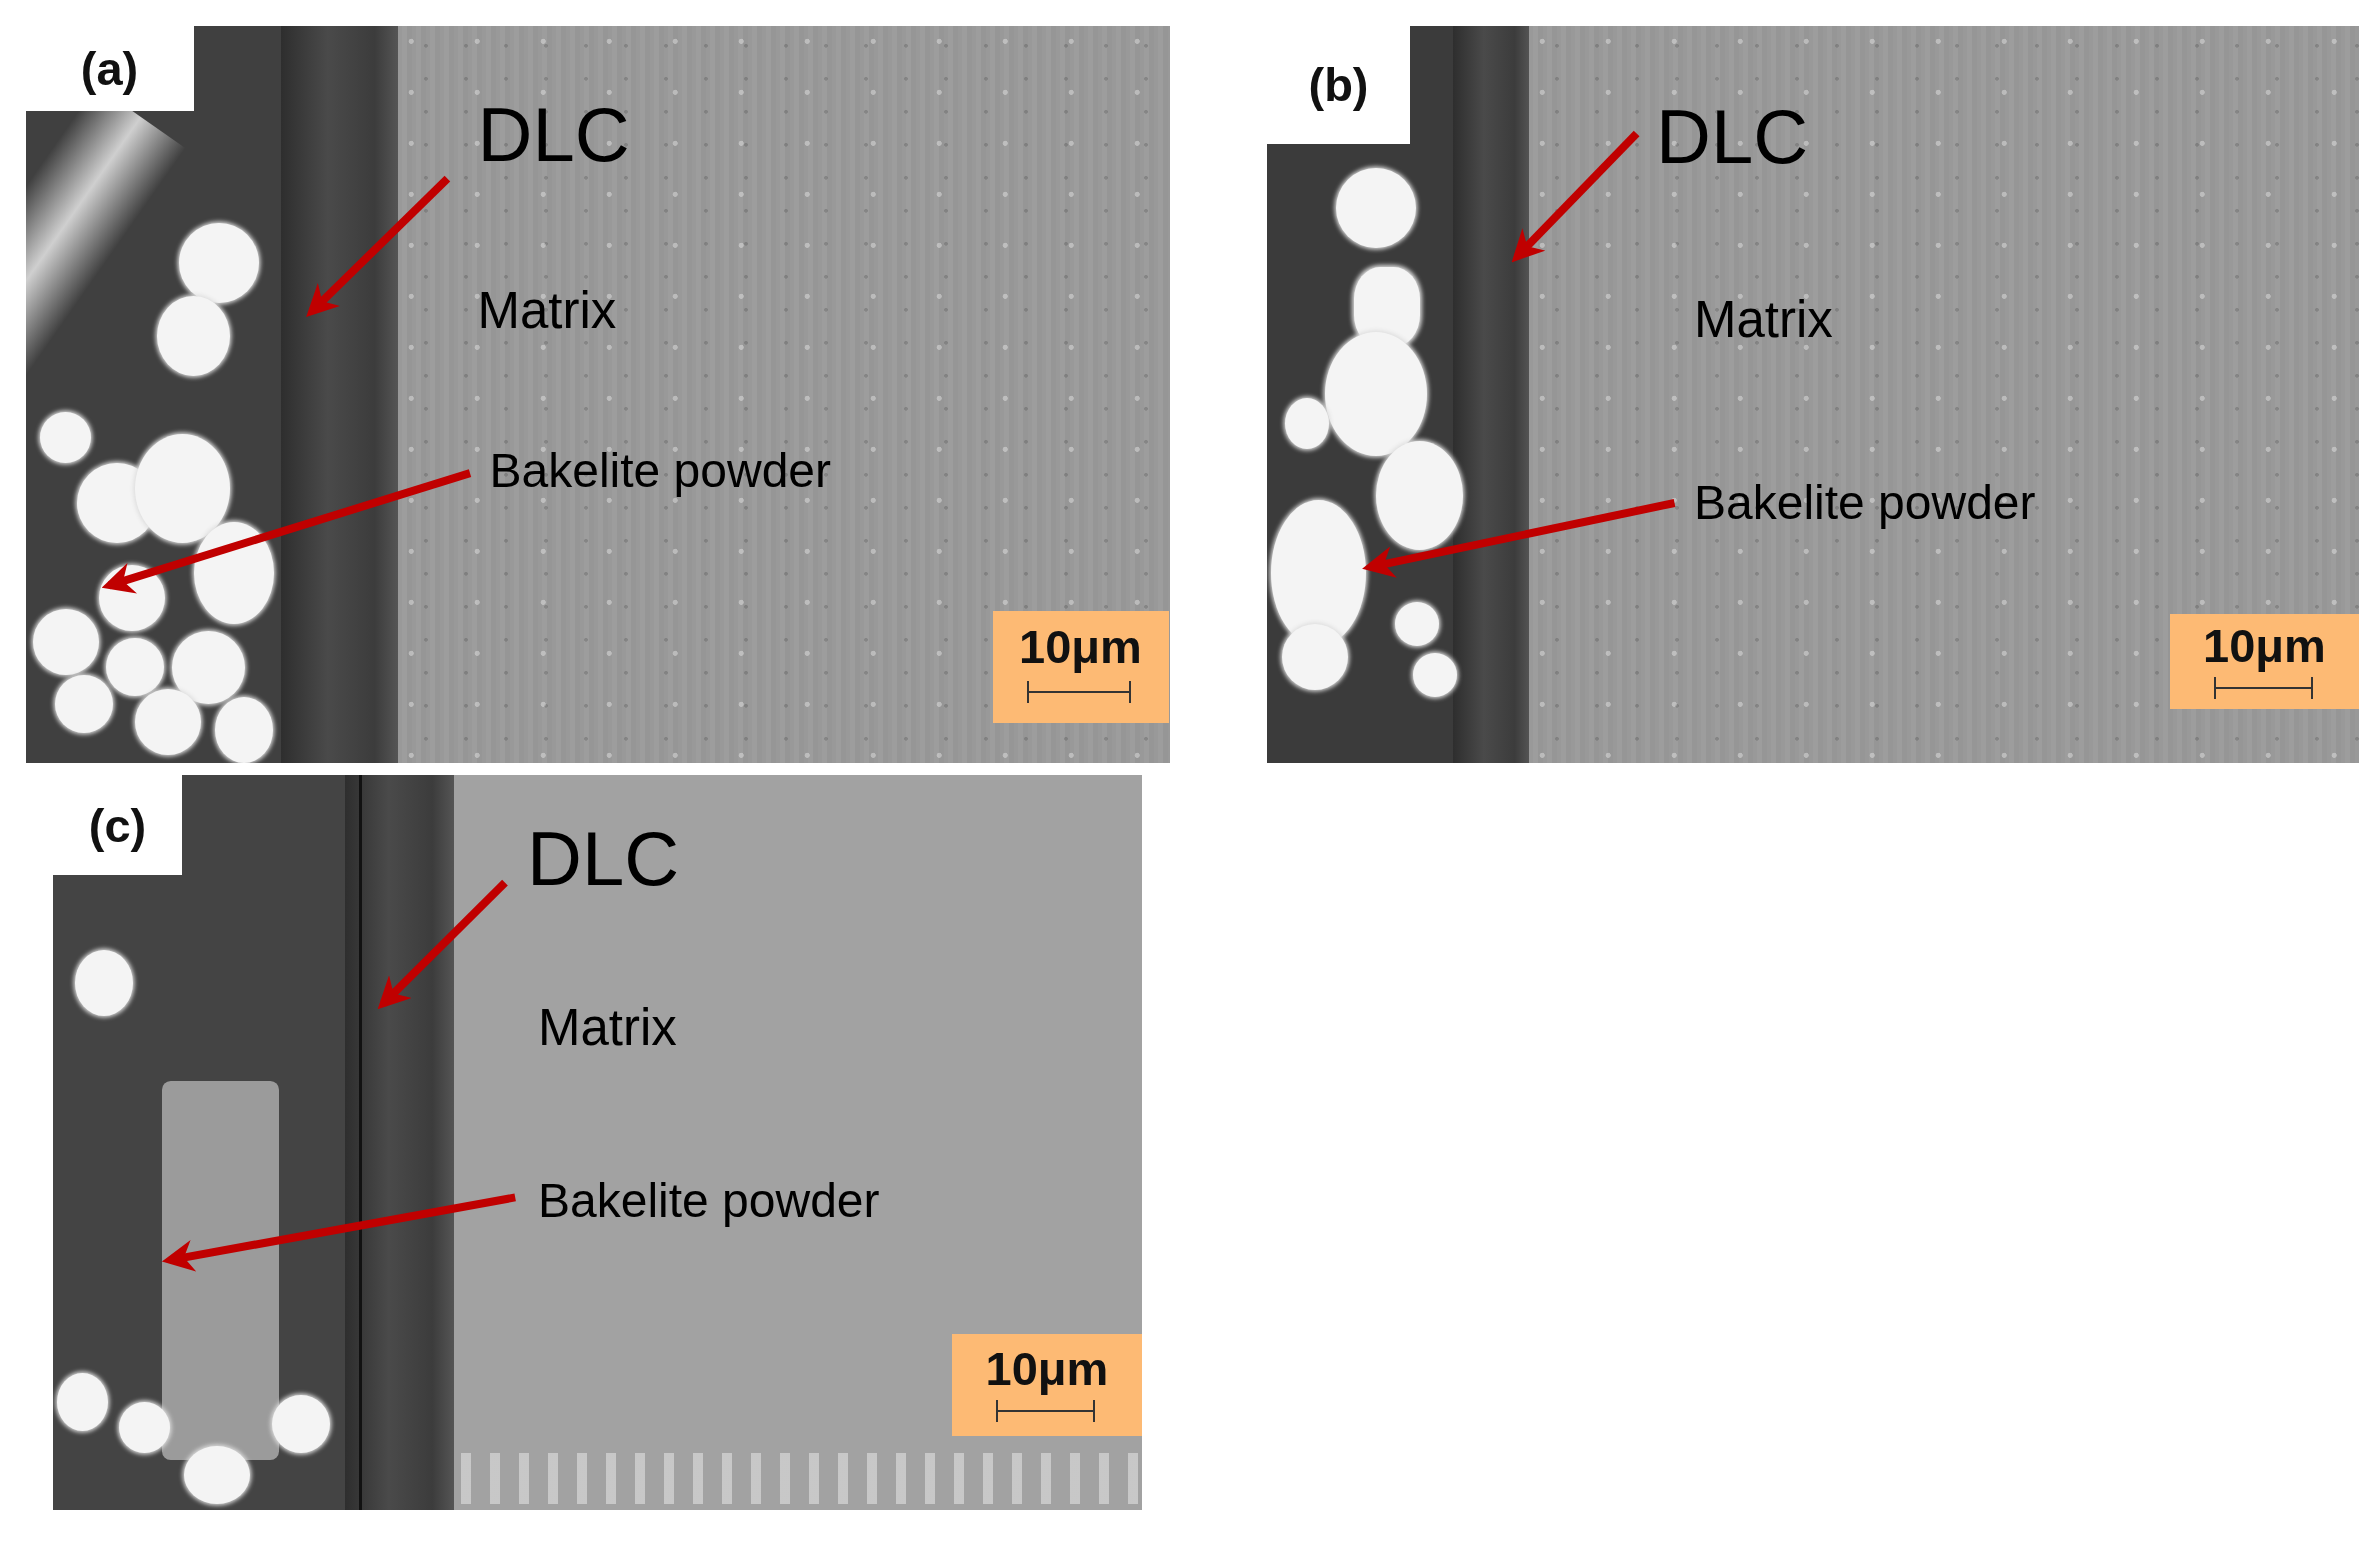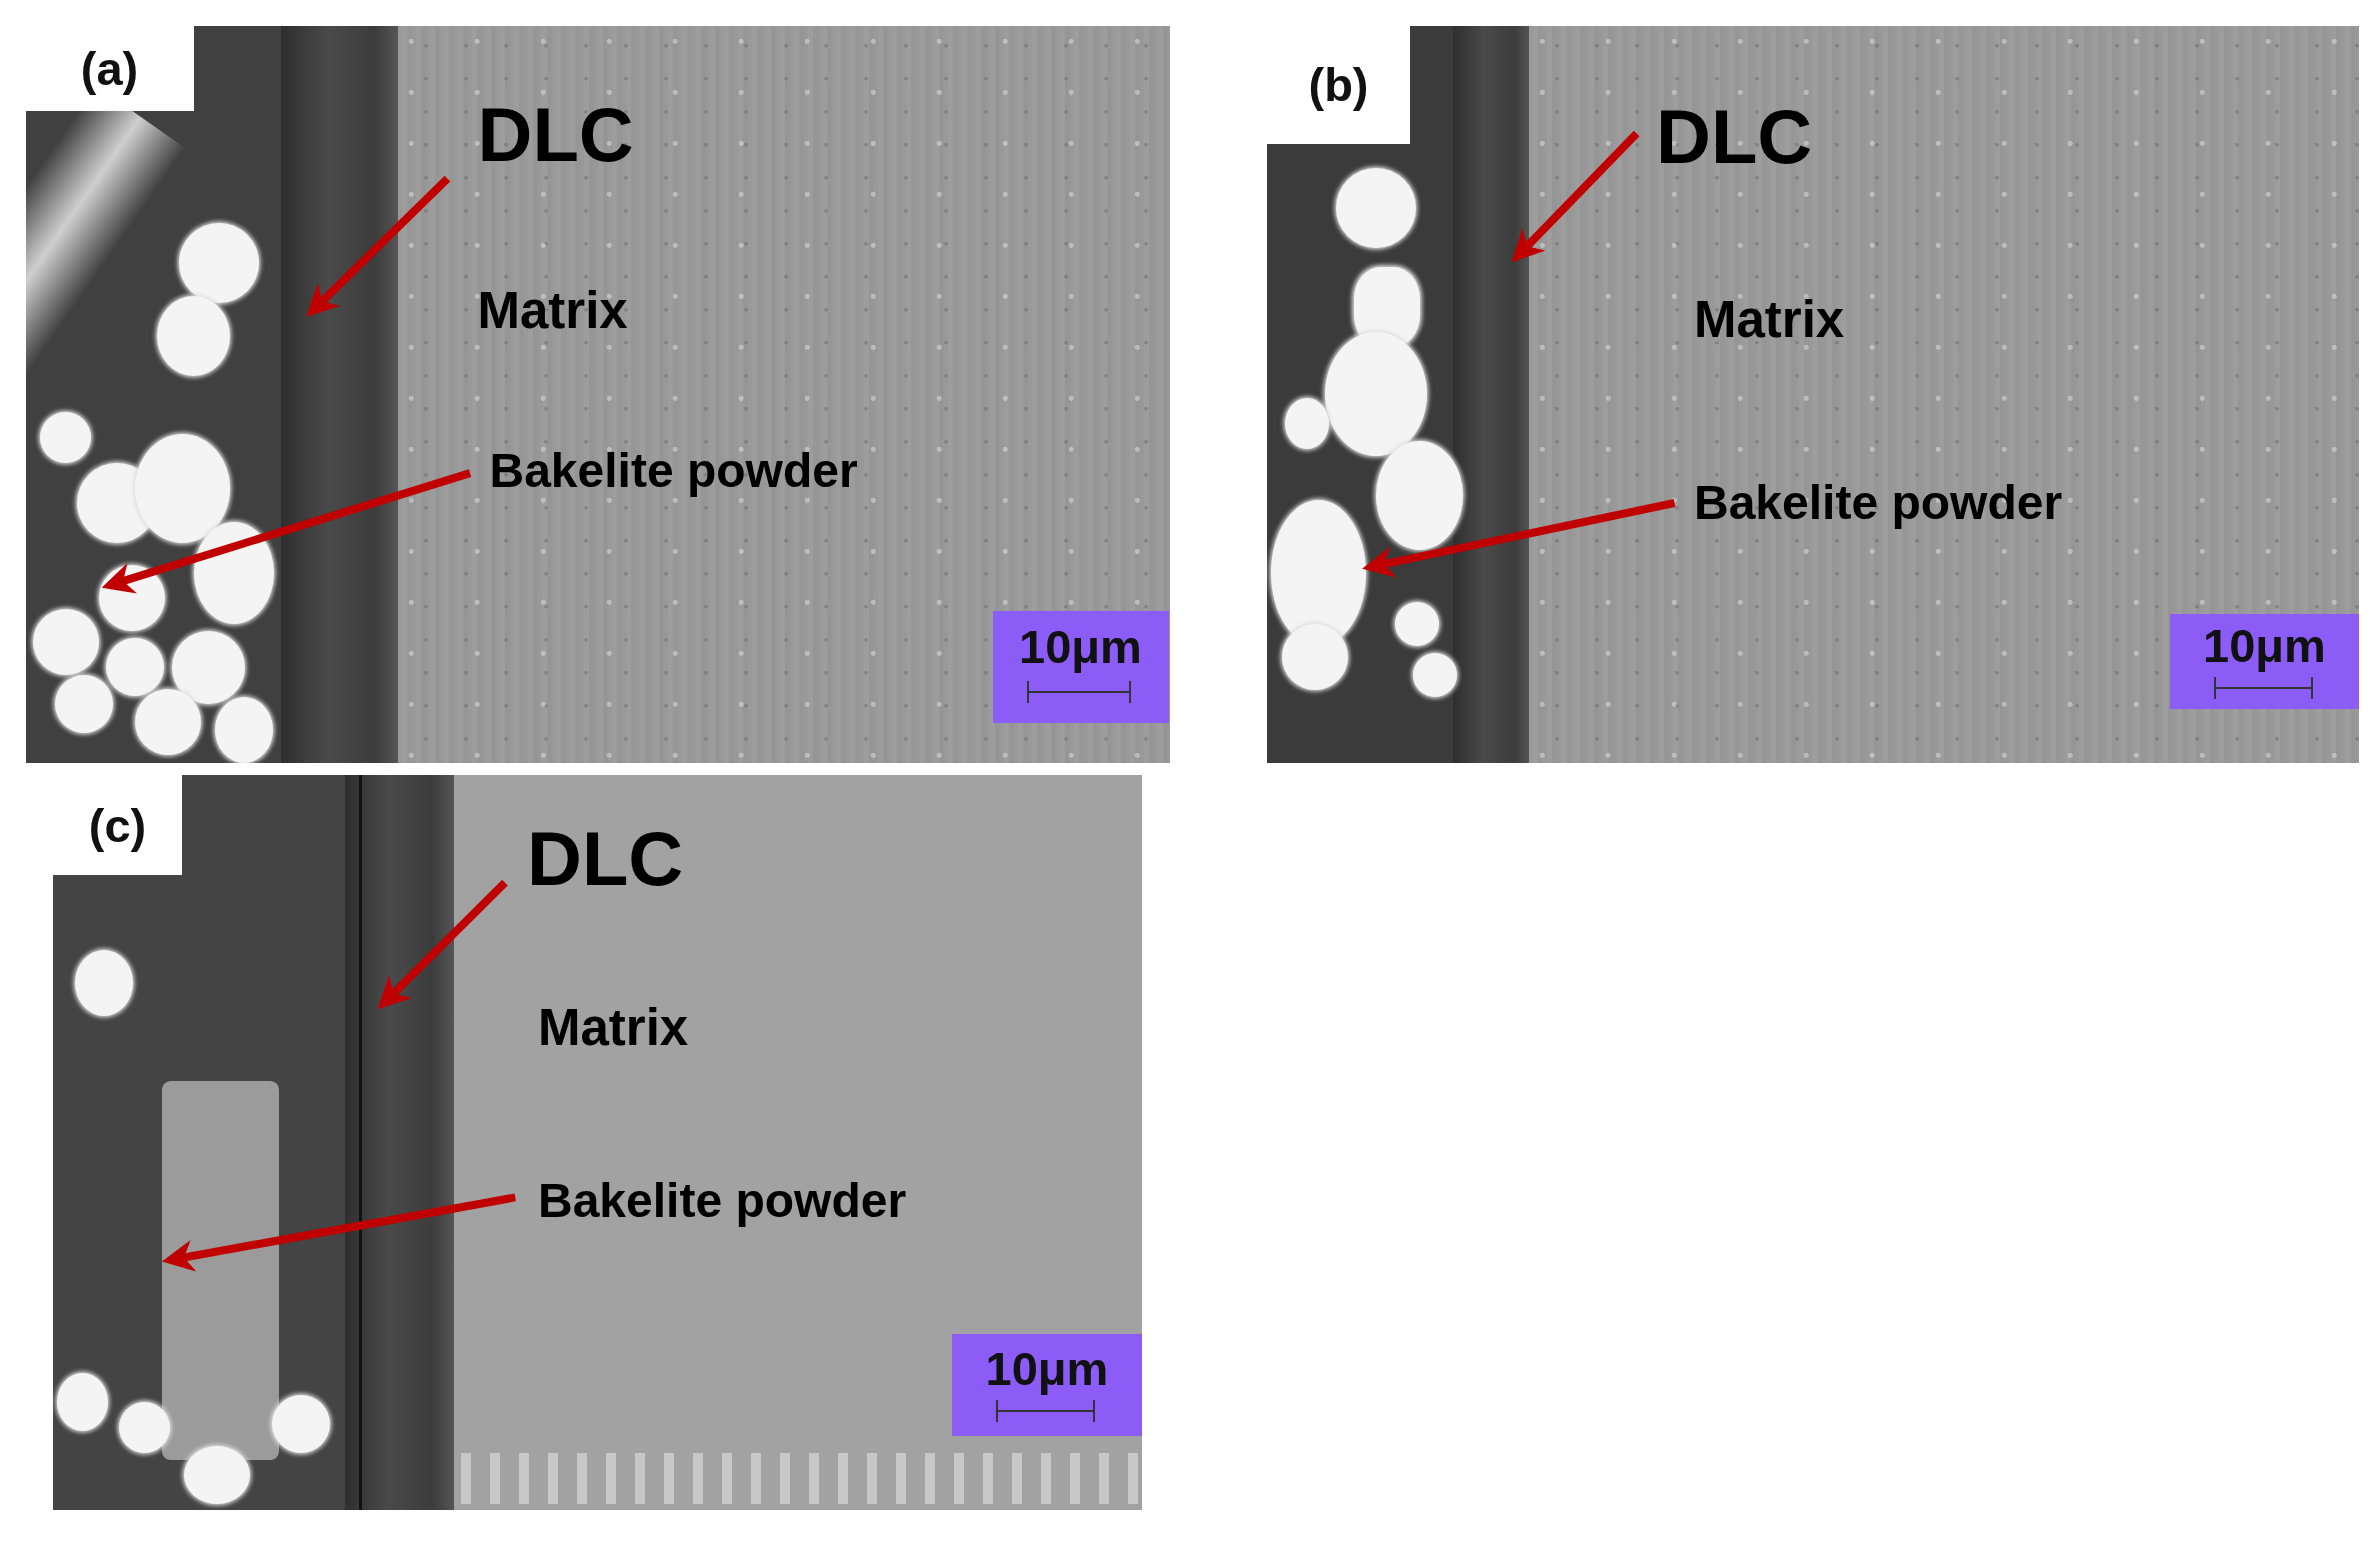--- a/index.html
+++ b/index.html
@@ -10,25 +10,25 @@
       radial-gradient(circle at 20% 30%, rgba(255,255,255,0.35) 0 2.2px, transparent 2.9px) 0 0/66px 51px,
       radial-gradient(circle at 70% 60%, rgba(60,60,60,0.25) 0 1.5px, transparent 2.2px) 0 0/40px 33px,
       repeating-linear-gradient(90deg, #999 0 4.4px, #9d9d9d 4.4px 8.7px, #969696 8.7px 14px);
   }
   .dark-bg{position:absolute;top:0;bottom:0;left:0;background:#3a3a3a;}
   .dlc-band{position:absolute;top:0;bottom:0;background:linear-gradient(90deg,#2e2e2e,#4a4a4a 40%,#3c3c3c 80%,#555);}
   .particle{position:absolute;background:#f4f4f4;border-radius:50%;box-shadow:0 0 4.4px 1.5px #ddd;}
   .particle.grey{background:#9b9b9b;border-radius:8.7px;box-shadow:none;}
   .label-box{position:absolute;left:0;top:0;background:#ffffff;display:flex;align-items:center;justify-content:center;}
   .panel-label{font-weight:bold;font-size:47px;color:#111;}
-  .txt{position:absolute;font-weight:bold;color:#000;white-space:nowrap;line-height:1;}
+  .txt{position:absolute;font-weight:normal;color:#000;white-space:nowrap;line-height:1;}
   .dlc-txt{font-size:76px;}
   .matrix-txt{font-size:51px;}
   .bak-txt{font-size:48px;}
-  .scale-box{position:absolute;background:#8b5cf6;}
+  .scale-box{position:absolute;background:#fdba74;}
   .scale-box .st{position:absolute;left:0;right:0;top:8.7px;text-align:center;font-weight:bold;font-size:47px;color:#111;}
   .scale-box .bar{position:absolute;height:2.2px;background:#333;}
   .scale-box .tick{position:absolute;width:2.2px;background:#333;}
   svg.arrows{position:absolute;left:0;top:0;width:2377px;height:1551px;pointer-events:none;}
 </style>
 </head>
 <body>
 
 <div class="panel" style="left:25.5px;top:25.5px;width:1144px;height:737px;">
   <div class="dark-bg" style="width:292px;background:#404040;"></div>

